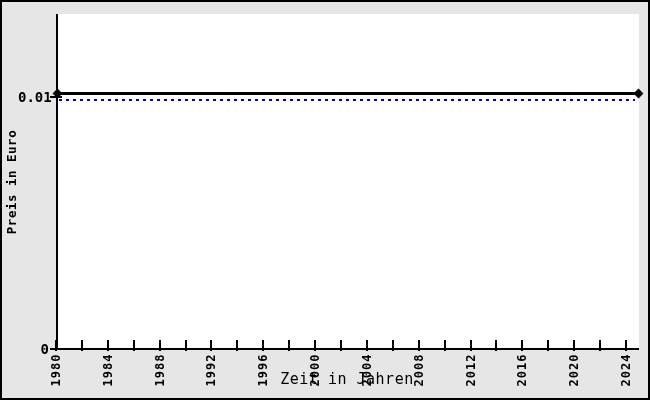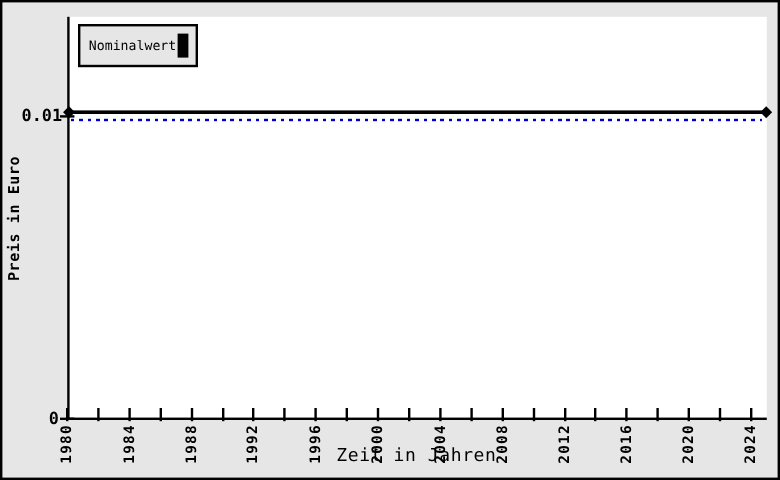--- a/index.html
+++ b/index.html
@@ -92,17 +92,13 @@
       <div class="y-tick-label" style="top: 89.1203px;">0.01</div>
       <div class="series-line" style="left: 55px; top: 89.6203px; width: 581px; height: 3px; background: rgb(0, 0, 0);"></div>
       <div class="marker-diamond" style="left: 51.5px; top: 87.6203px; background: rgb(0, 0, 0);"></div>
       <div class="marker-diamond" style="left: 632.5px; top: 87.6203px; background: rgb(0, 0, 0);"></div>
       <div class="series-line" style="left: 57px; top: 96.6203px; width: 576px; height: 2px; background: repeating-linear-gradient(90deg, rgb(0, 0, 204) 0px, rgb(0, 0, 204) 3px, transparent 3px, transparent 7px);"></div>
     </div>
 
   <div id="x-axis-title">Zeit in Jahren</div>
   <div id="y-axis-title">Preis in Euro</div>
 
-  <div id="legend-box">
-    <span id="legend-label">Nominalwert</span>
-    <span id="legend-swatch" style="background: rgb(0, 0, 0);"></span>
-  </div>
 </div>
 
 </body></html>

